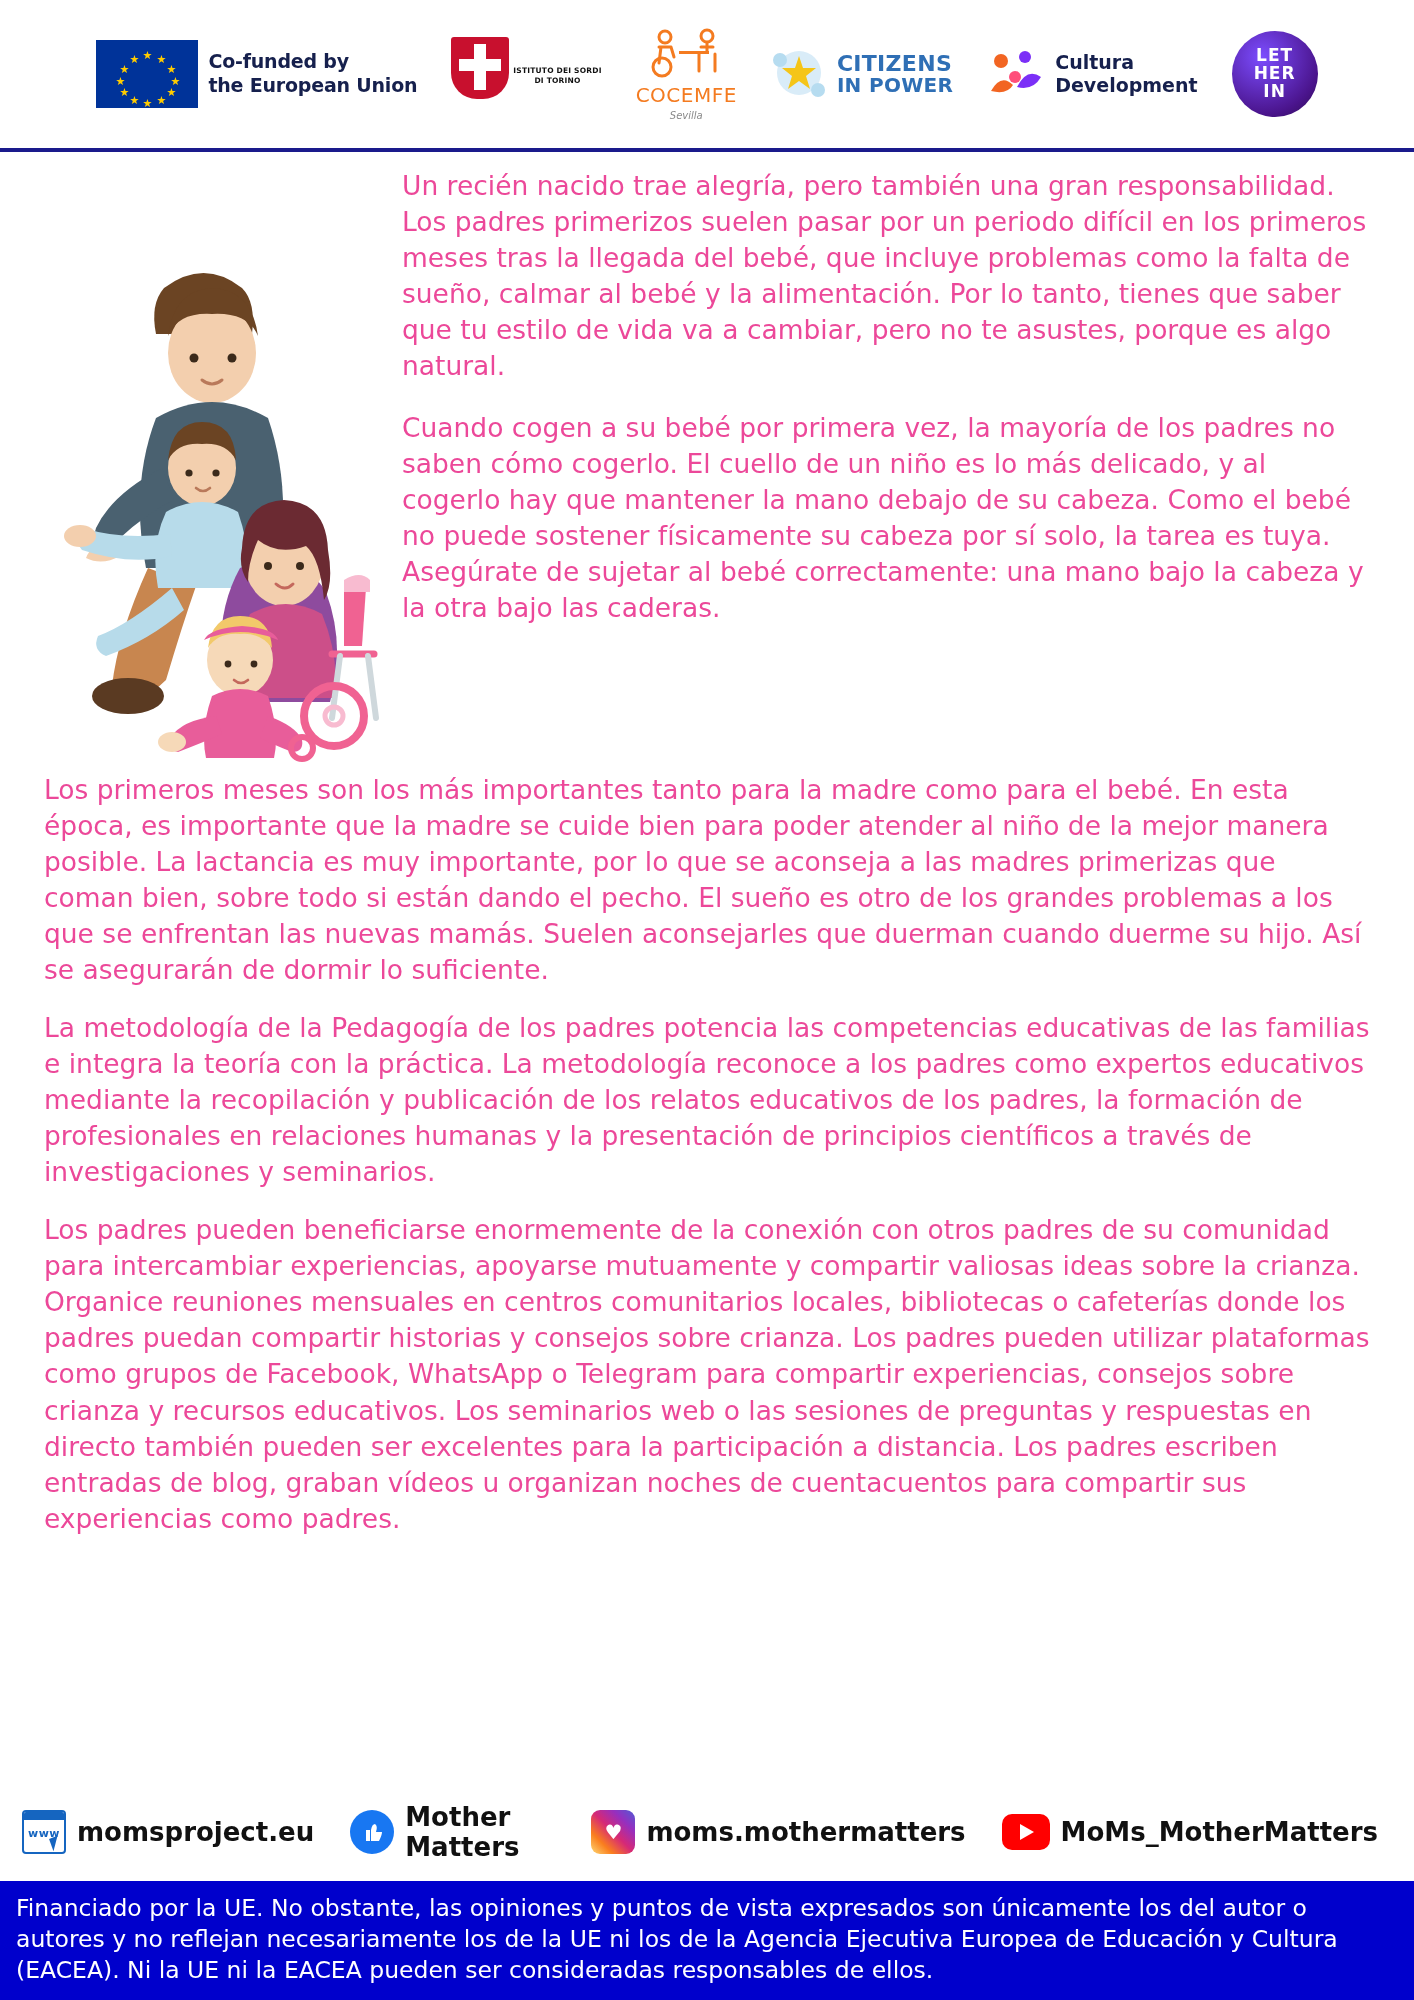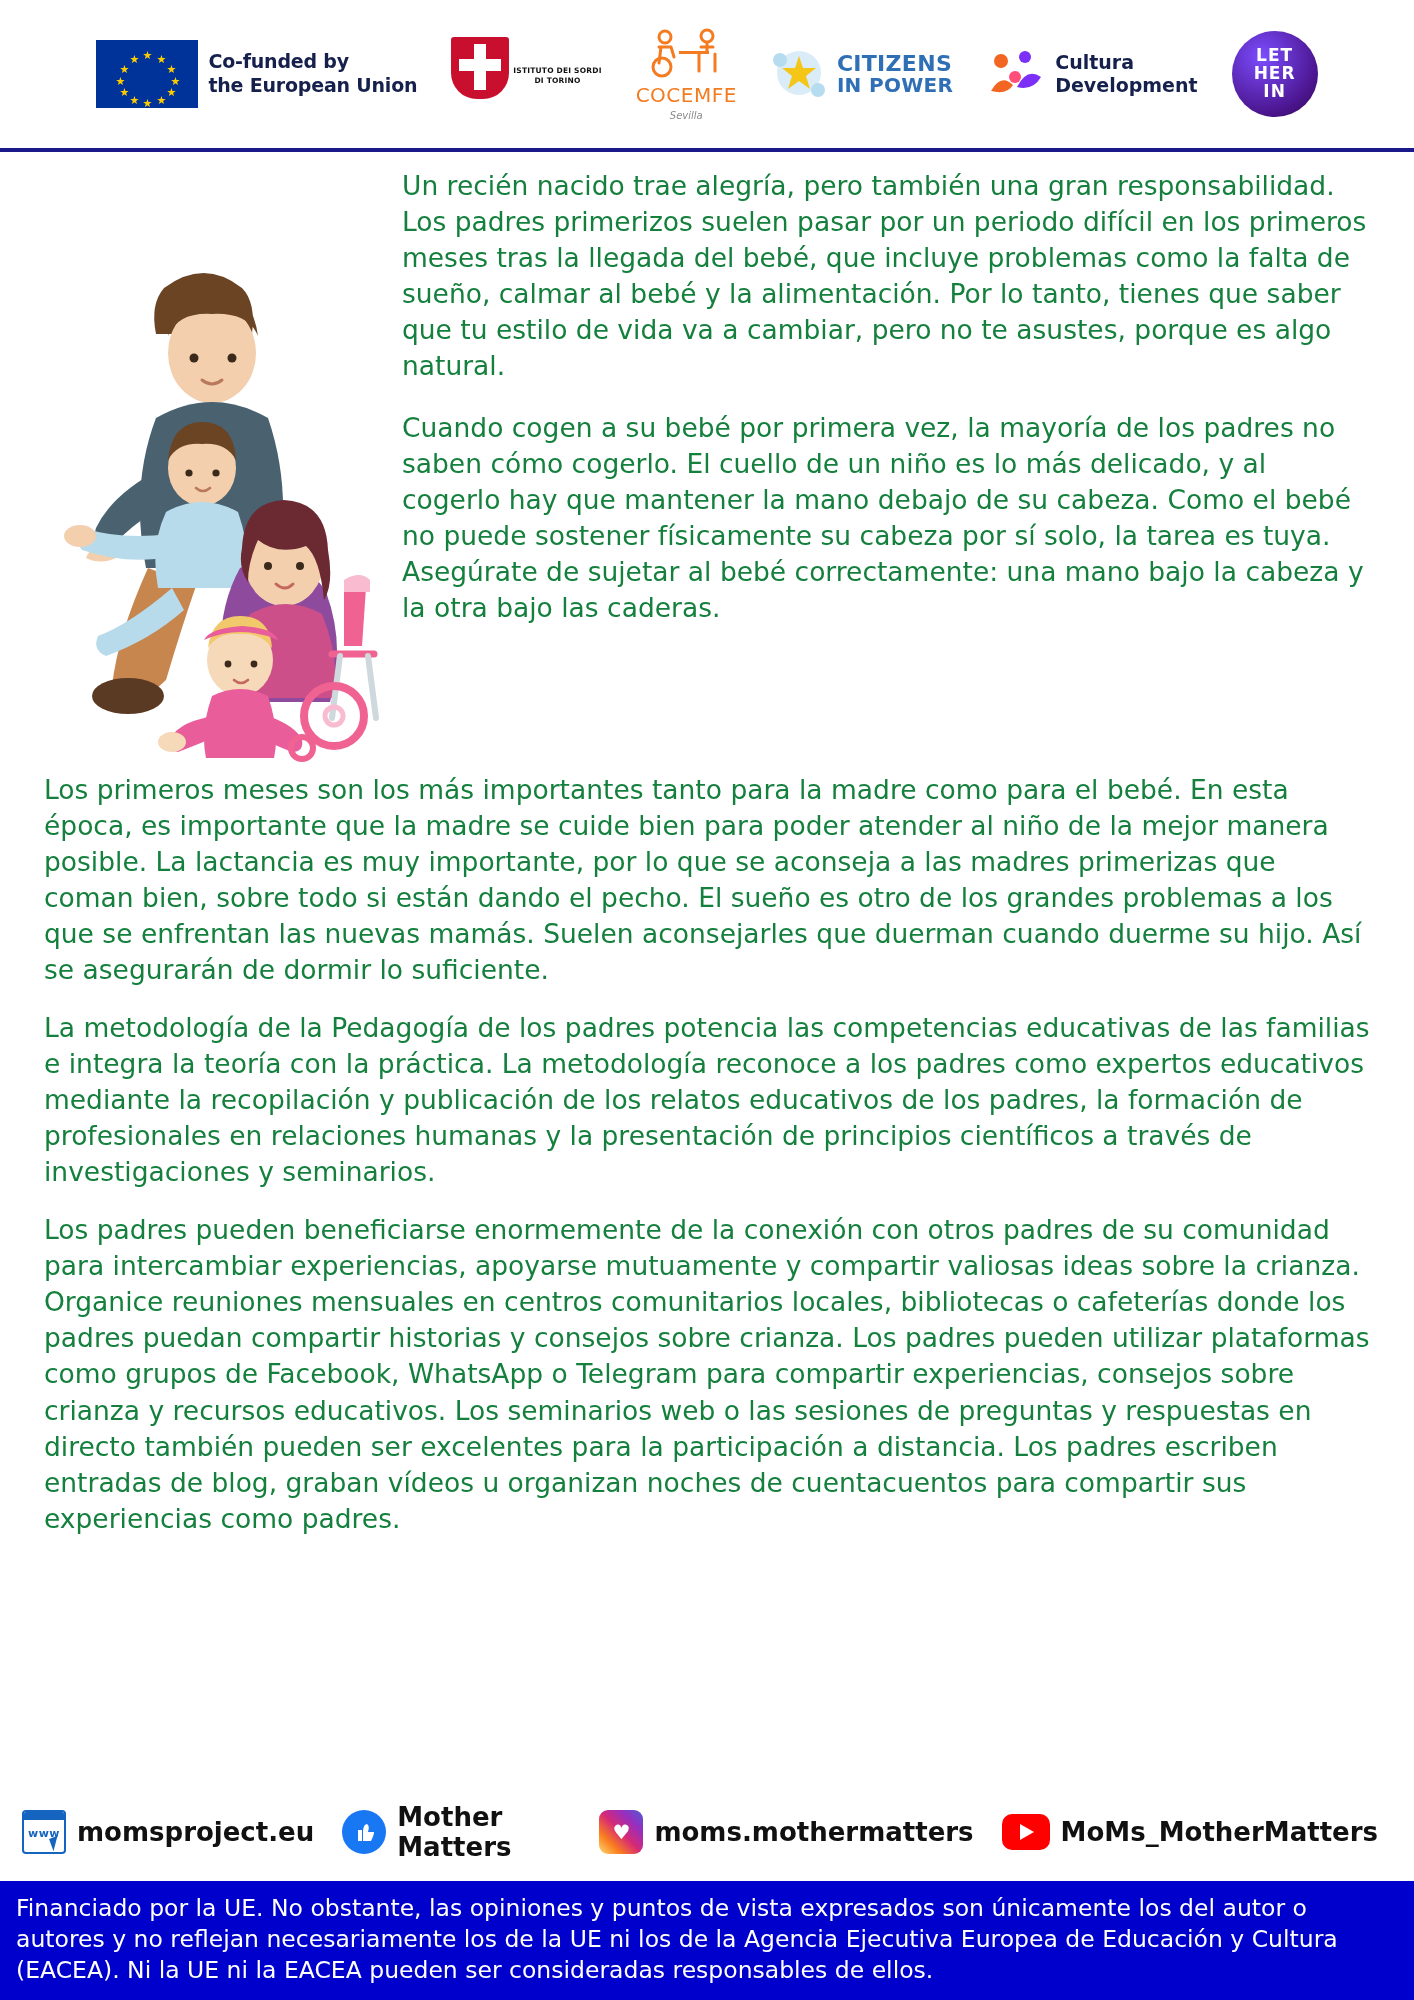--- a/index.html
+++ b/index.html
@@ -162,33 +162,33 @@
   .illus {
     width: 340px;
     height: 600px;
     float: left;
     margin: 0 18px 4px 0;
     position: relative;
   }
   p.body {
     font-size: 26.5px;
     line-height: 1.36;
-    color: #15803d;
+    color: #ec4899;
     margin: 0 0 22px 0;
     text-align: left;
   }
   .top-block p.body {
     margin-bottom: 26px;
   }
 
   
   .social {
     display: flex;
     align-items: center;
-    gap: 4px;
+    gap: 12px;
     padding: 6px 36px 0 22px;
     box-sizing: border-box;
     position: absolute;
     left: 0; right: 0;
     bottom: 138px;
   }
   .social-item {
     display: flex;
     align-items: center;
     gap: 11px;

